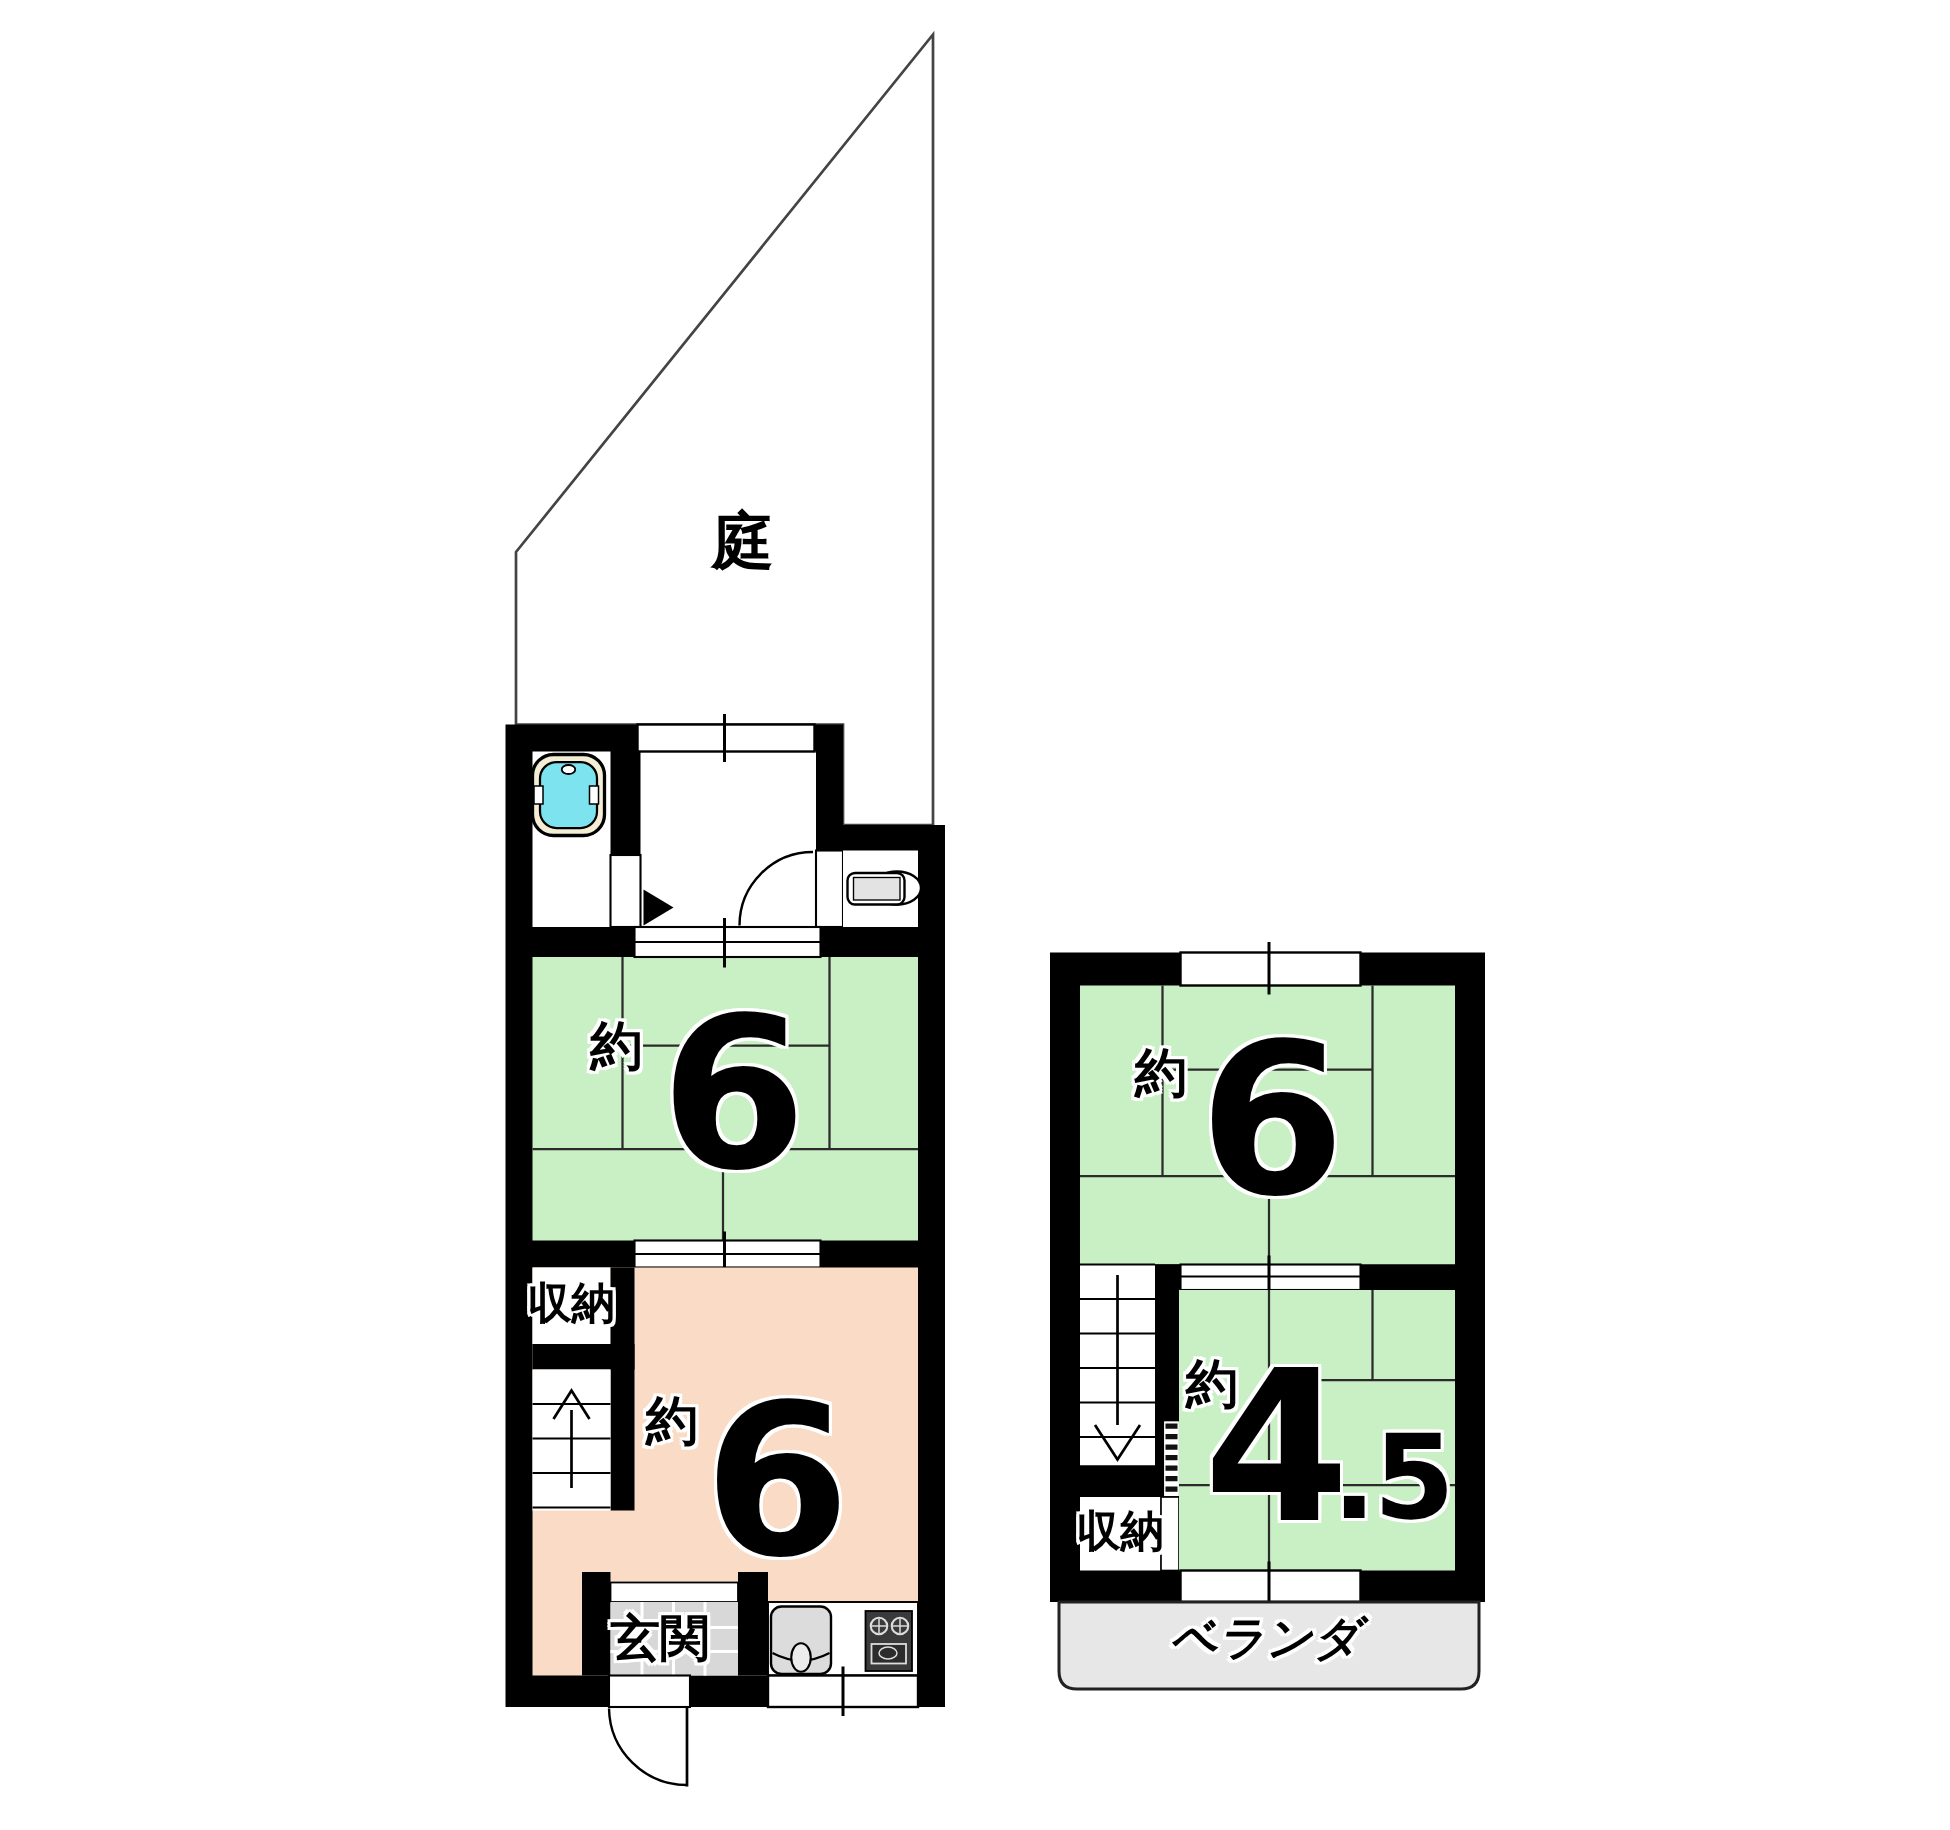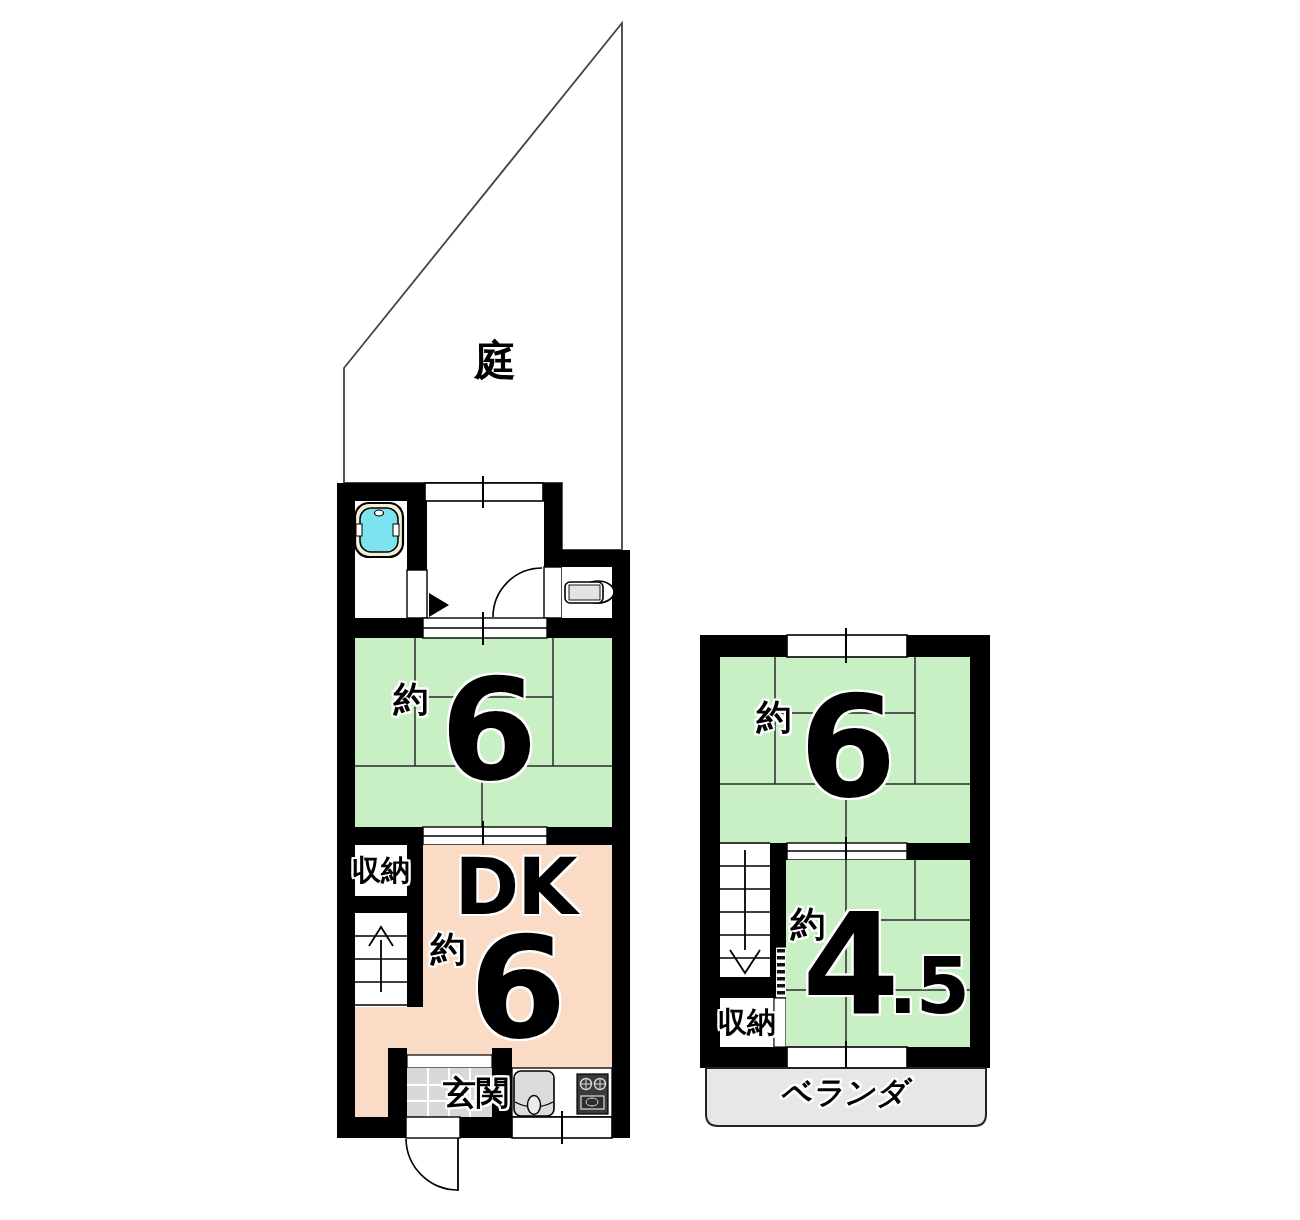--- a/index.html
+++ b/index.html
@@ -232,26 +232,25 @@
     <path d="M706,1068 L986,1068 L986,1114 Q986,1126 974,1126 L718,1126 Q706,1126 706,1114 Z" fill="#e7e7e7" stroke="#222" stroke-width="2"></path>
   </g>
 
 </svg>
 
 <div class="lbl" style="left:495px;top:361px;font-size:42px;">庭</div>
 
 <div class="lbl halo" style="left:411px;top:698px;font-size:35px;">約</div>
 <div class="lbl halo num" style="left:488px;top:731px;font-size:140px;">6</div>
 
-<div class="lbl halo num" style="left:515px;top:887px;font-size:78px;">DK</div>
 <div class="lbl halo" style="left:448px;top:948px;font-size:35px;">約</div>
 <div class="lbl halo num" style="left:517px;top:989px;font-size:140px;">6</div>
 
 <div class="lbl halo" style="left:381px;top:870px;font-size:29px;">収納</div>
-<div class="lbl halo" style="left:476px;top:1092px;font-size:33px;text-align:right;">玄関</div>
+<div class="lbl halo" style="left:440px;top:1092px;font-size:33px;text-align:right;">玄関</div>
 
 <div class="lbl halo" style="left:774px;top:716px;font-size:35px;">約</div>
 <div class="lbl halo num" style="left:847px;top:748px;font-size:140px;">6</div>
 
 <div class="lbl halo" style="left:808px;top:923px;font-size:35px;">約</div>
 <div class="lbl halo num" style="left:850px;top:966px;font-size:140px;">4</div>
 <div class="lbl halo num" style="left:928px;top:986px;font-size:78px;">.5</div>
 
 <div class="lbl halo" style="left:747px;top:1022px;font-size:29px;">収納</div>
 <div class="lbl halo skew" style="left:846px;top:1092px;font-size:31px;">ベランダ</div>

